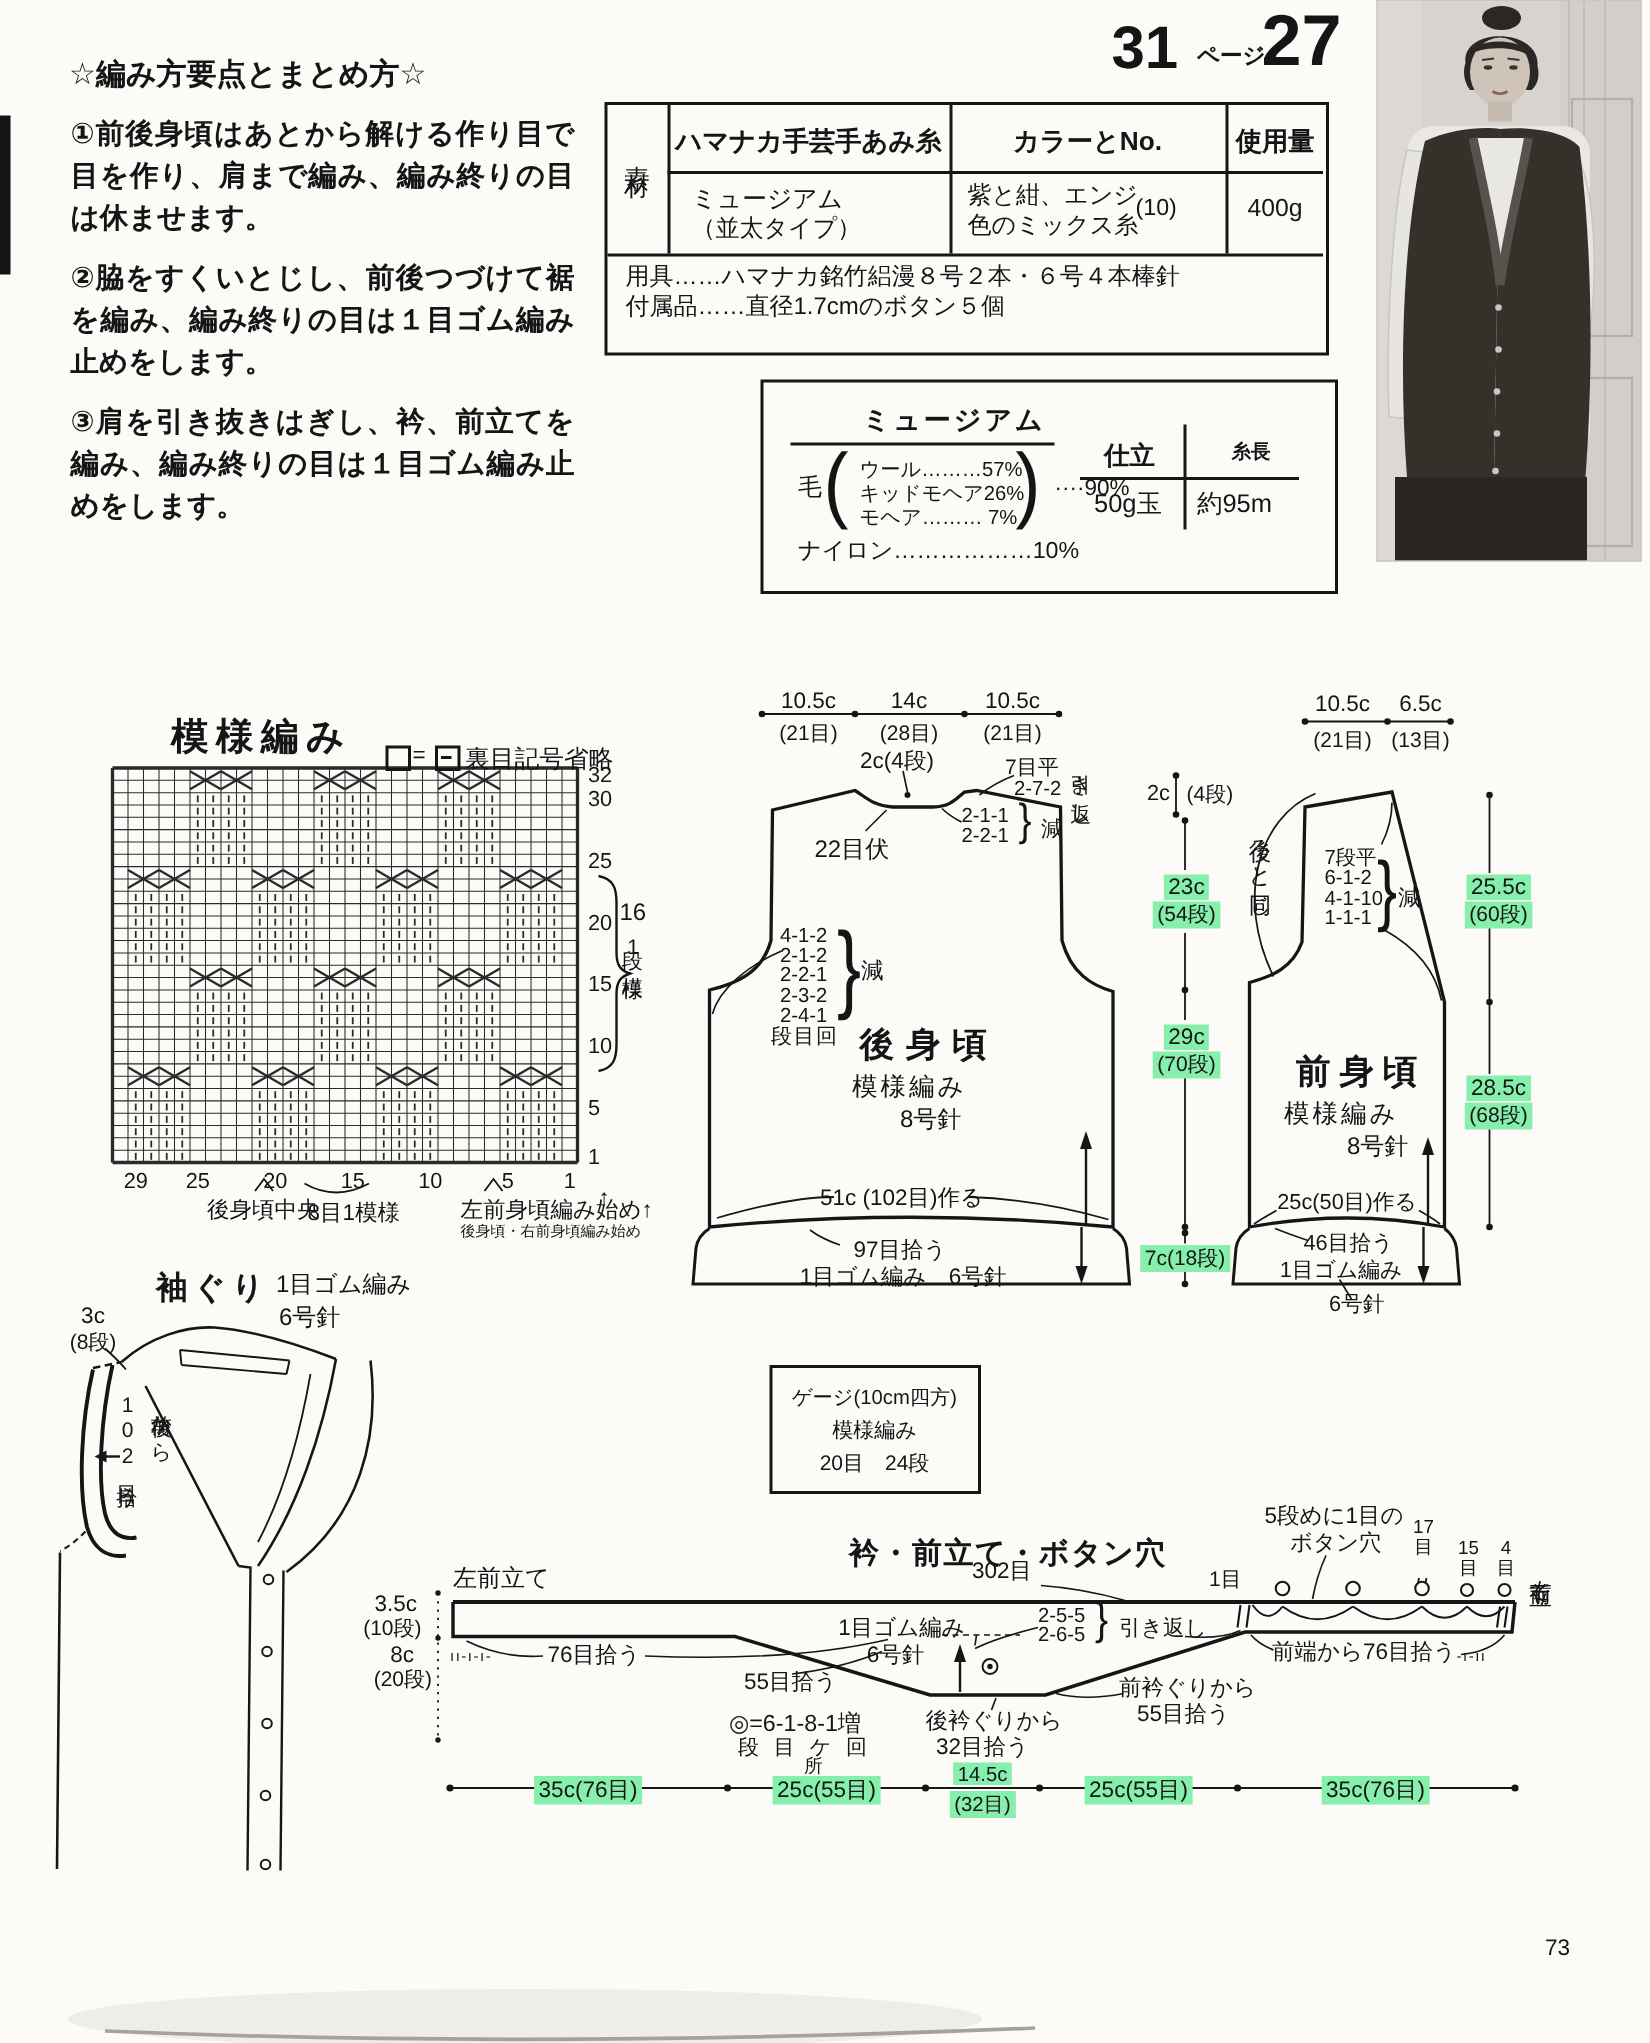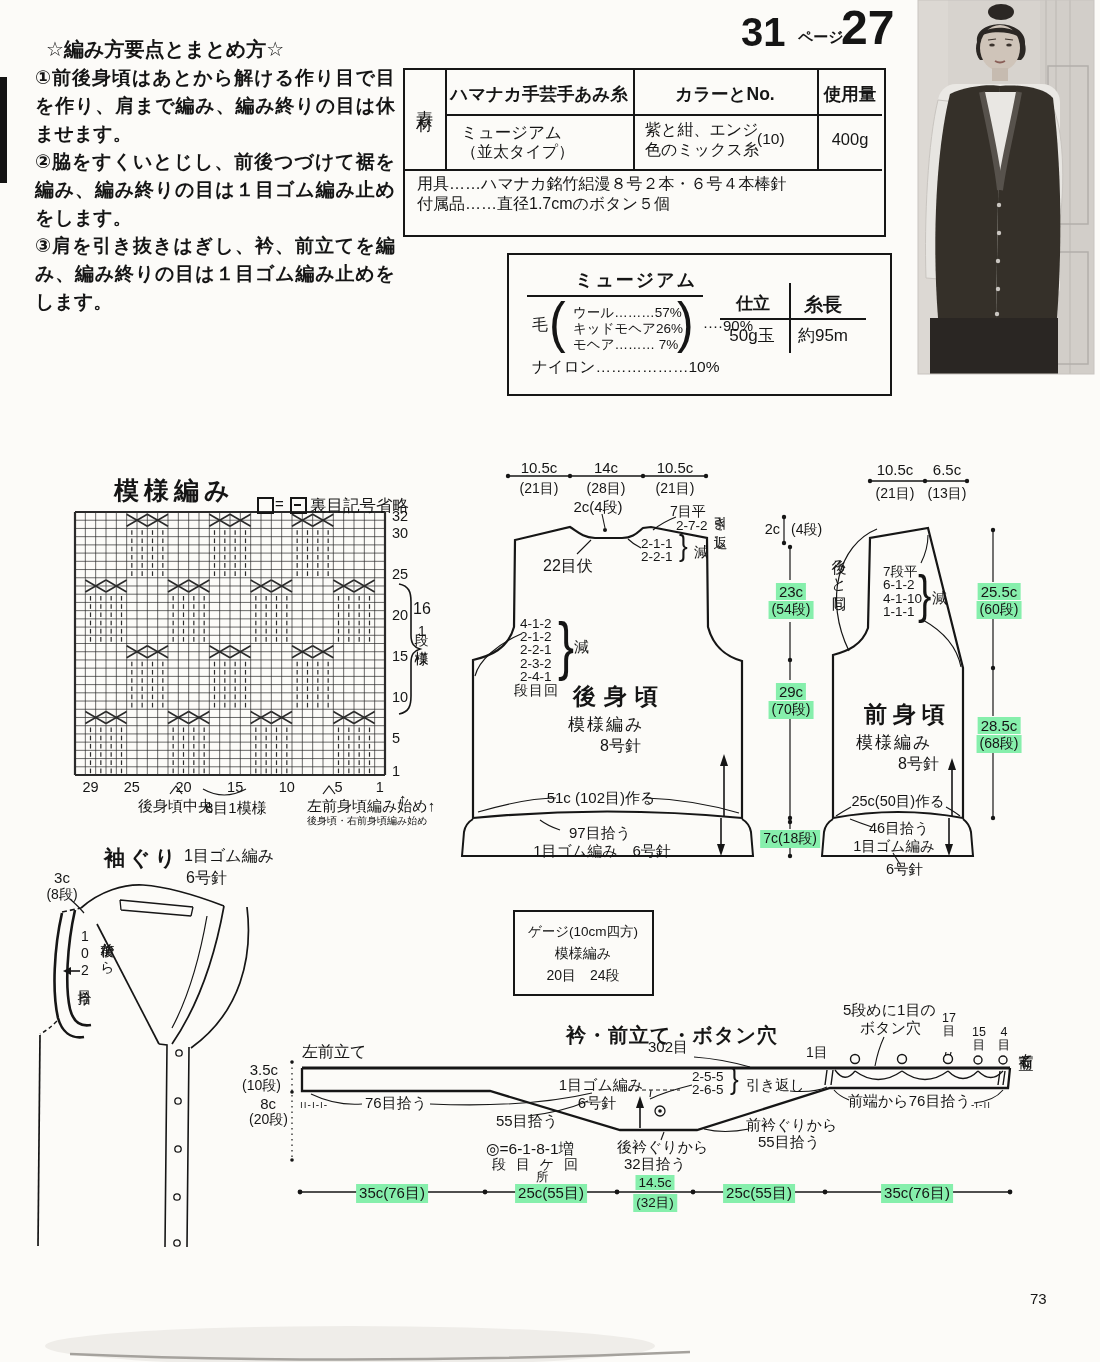--- a/index.html
+++ b/index.html
@@ -3,21 +3,21 @@
 <meta charset="utf-8">
 <style>
   body{margin:0;background:#888}
   .page{position:relative;width:1100px;height:1362px;background:#fcfbf8;font-family:"Liberation Sans","DejaVu Sans",sans-serif;color:#151515;overflow:hidden}
   svg.art{position:absolute;left:0;top:0}
   .t{position:absolute;white-space:nowrap}
   .b{font-weight:bold}
   .c{transform:translateX(-50%)}
   .r{transform:translateX(-100%)}
   .wrap{white-space:normal;text-align:justify}
-  .wrap p{margin:0}
+  .wrap p{margin:12px}
   .vt{writing-mode:vertical-rl;text-orientation:upright;letter-spacing:1px}
   .wbg{background:#86efac;padding:0 3px}
   .box{position:absolute;border:2.5px solid #161616}
   .hl{position:absolute;height:2px;background:#161616}
   .vl{position:absolute;width:2px;background:#161616}
   .stk{position:absolute;text-align:center;line-height:13px;font-size:12.5px;transform:translateX(-50%)}
   .brace{position:absolute;line-height:1}
   .paren{position:absolute;font-size:50px;transform:scaleY(1.12);line-height:1;font-weight:normal}
   .sq{position:absolute;width:13px;height:13px;border:2px solid #161616}
 </style>
@@ -714,21 +714,21 @@
   <div class="t b" style="left:66px;top:13px;font-size:18px;letter-spacing:2px">ミュージアム</div>
   <div class="t" style="left:23px;top:60px;font-size:16px">毛</div>
   <div class="paren" style="left:40px;top:42px">(</div>
   <div class="t" style="left:64px;top:49px;font-size:13.5px">ウール………57%</div>
   <div class="t" style="left:64px;top:65px;font-size:13.5px">キッドモヘア26%</div>
   <div class="t" style="left:64px;top:81px;font-size:13.5px">モヘア……… 7%</div>
   <div class="paren" style="left:168px;top:42px">)</div>
   <div class="t" style="left:194px;top:62px;font-size:15px">····90%</div>
   <div class="t" style="left:23px;top:102px;font-size:15.5px">ナイロン………………10%</div>
   <div class="t b c" style="left:244px;top:37px;font-size:17px">仕立</div>
-  <div class="t b c" style="left:314px;top:37px;font-size:19px">糸長</div>
+  <div class="t b c" style="left:325px;top:37px;font-size:13px">糸長</div>
   <div class="t c" style="left:243px;top:69px;font-size:17px">50g玉</div>
   <div class="t c" style="left:314px;top:69px;font-size:17px">約95m</div>
 </div>
 
 <div class="t b" style="left:114px;top:474px;font-size:25px;letter-spacing:5px">模様編み</div>
 <div class="sq" style="left:257px;top:497px"></div>
 <div class="t" style="left:275px;top:495px;font-size:15px">=</div>
 <div class="sq" style="left:290px;top:497px">
       <i style="position:absolute;left:2px;top:4.5px;width:7px;height:2px;background:#161616"></i>
     </div>

